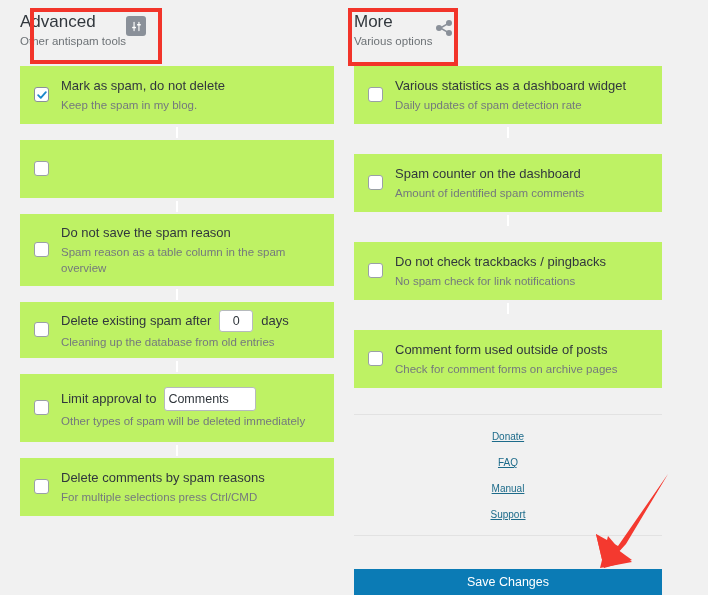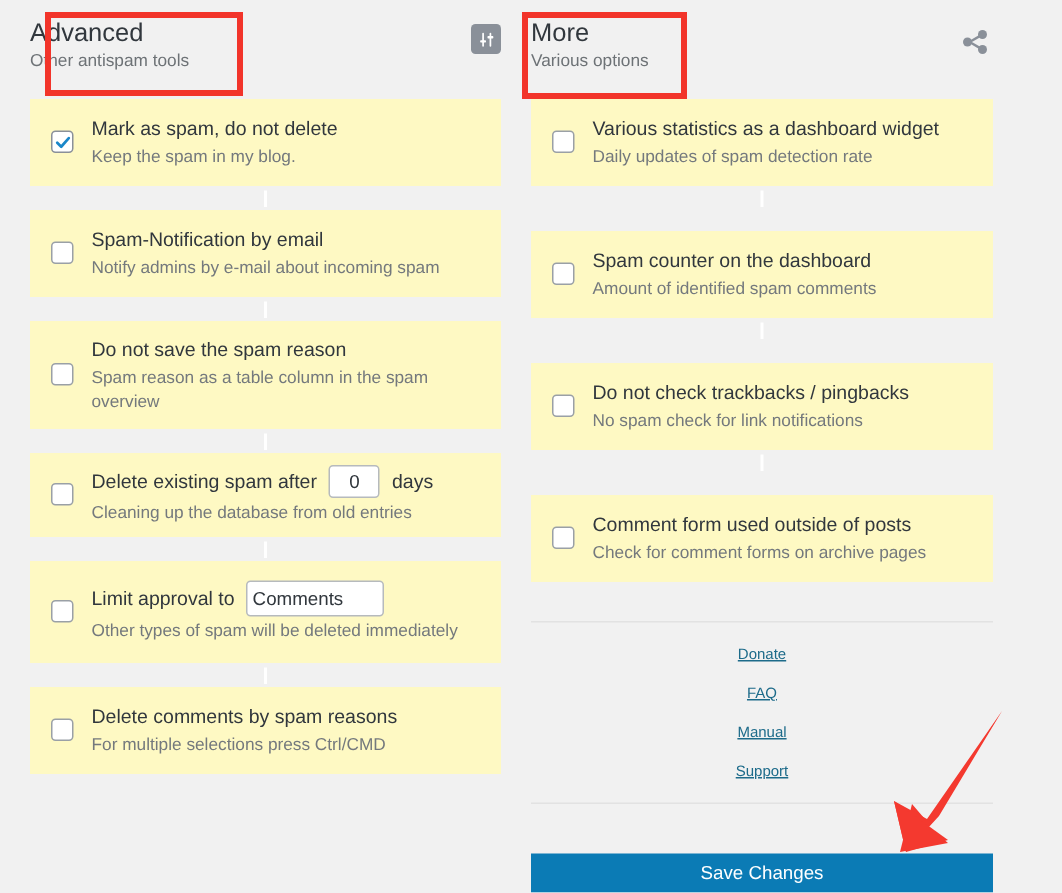--- a/index.html
+++ b/index.html
@@ -29,21 +29,20 @@
 
   .col-left  { padding: 0 20px 0 20px; }
   .col-right { padding: 0 46px 0 0; }
 
   
   .sec-head {
     position: relative;
     height: 66px;
     display: flex;
     align-items: flex-start;
-    justify-content: space-between;
   }
   .sec-head-text { padding-top: 12px; }
   .sec-title {
     font-size: 17px;
     color: #31373d;
     line-height: 20px;
     font-weight: 400;
   }
   .sec-sub {
     font-size: 11.5px;
@@ -71,21 +70,21 @@
     margin-top: 16px;
   }
   .icon-share {
     width: 24px; height: 24px;
     margin-top: 16px;
     display: flex; align-items: center; justify-content: center;
   }
 
   
   .card {
-    background: #fef9c3;
+    background: #bef264;
     box-sizing: border-box;
     padding: 11px 14px 12px 14px;
     display: flex;
     align-items: flex-start;
     position: relative;
   }
   .card-gap { height: 16px; position: relative; }
   .card-gap::after {
     content: "";
     position: absolute;
@@ -232,24 +231,20 @@
         <div class="opt-title">Mark as spam, do not delete</div>
         <div class="opt-sub">Keep the spam in my blog.</div>
       </div>
     </div>
 
     <div class="card-gap"></div>
 
     <div class="card center-cb" style="height:58px">
       <div class="cb">
         
-      </div>
-      <div class="card-body">
-        <div class="opt-title">Spam-Notification by email</div>
-        <div class="opt-sub">Notify admins by e-mail about incoming spam</div>
       </div>
     </div>
 
     <div class="card-gap"></div>
 
     <div class="card center-cb" style="height:72px">
       <div class="cb">
         
       </div>
       <div class="card-body">

